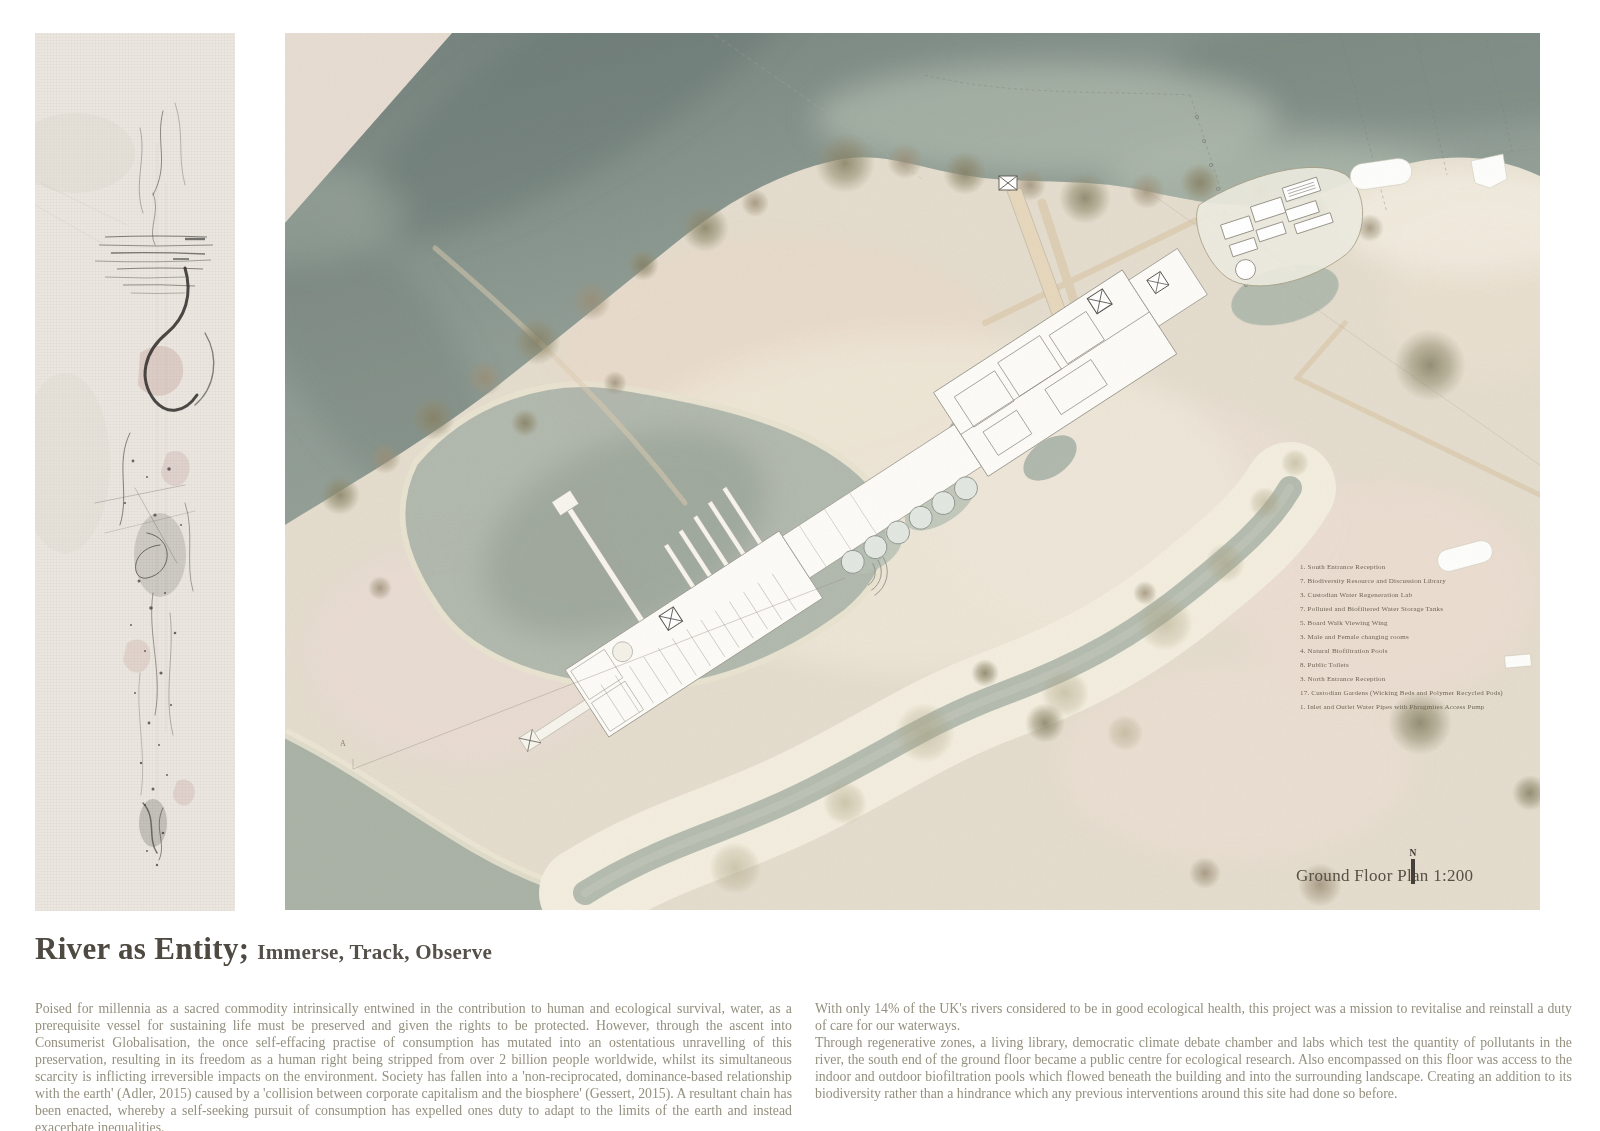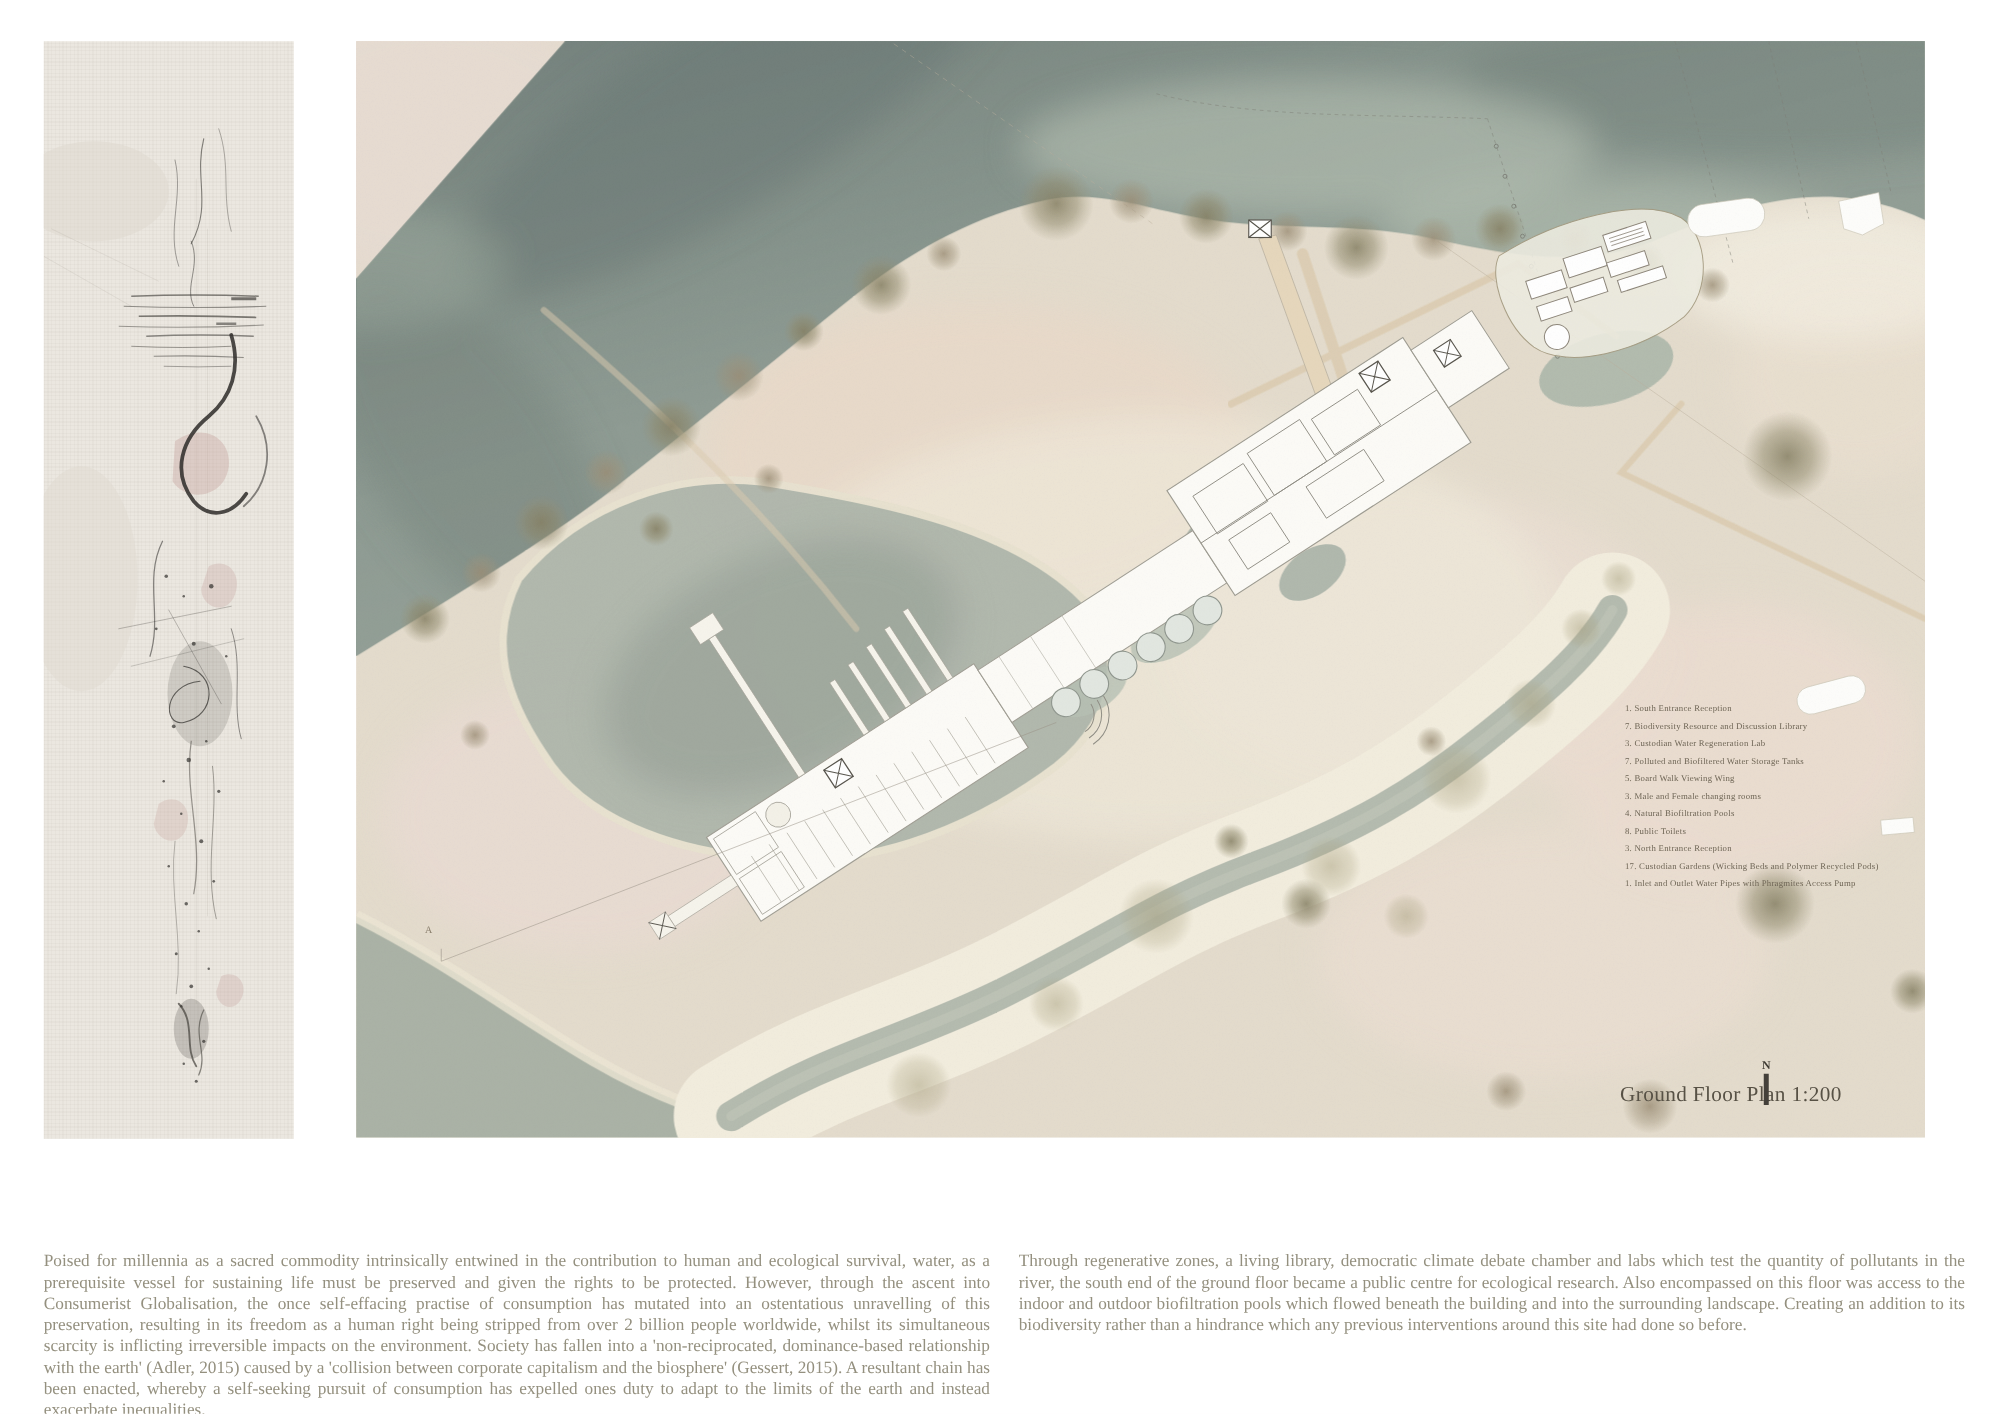--- a/index.html
+++ b/index.html
@@ -399,21 +399,25 @@
       </div>
 
     <div class="plan-label">Ground Floor Plan 1:200</div>
     <div class="north">
       <span class="n-letter">N</span>
       <span class="n-bar"></span>
     </div>
     <div class="section-a">A</div>
   </div>
 
+  <div class="titleblock">
+    <h1><span class="t-main">River as Entity;</span><span class="t-sub">Immerse, Track, Observe</span></h1>
+  </div>
 
   <div class="cols">
     <div class="col left">Poised for millennia as a sacred commodity intrinsically entwined in the contribution to human and ecological survival, water, as a prerequisite vessel for sustaining life must be preserved and given the rights to be protected. However, through the ascent into Consumerist Globalisation, the once self-effacing practise of consumption has mutated into an ostentatious unravelling of this preservation, resulting in its freedom as a human right being stripped from over 2 billion people worldwide, whilst its simultaneous scarcity is inflicting irreversible impacts on the environment. Society has fallen into a 'non-reciprocated, dominance-based relationship with the earth' (Adler, 2015) caused by a 'collision between corporate capitalism and the biosphere' (Gessert, 2015). A resultant chain has been enacted, whereby a self-seeking pursuit of consumption has expelled ones duty to adapt to the limits of the earth and instead exacerbate inequalities.</div>
     <div class="col right">
+      <div>With only 14% of the UK's rivers considered to be in good ecological health, this project was a mission to revitalise and reinstall a duty of care for our waterways.</div>
       <div>Through regenerative zones, a living library, democratic climate debate chamber and labs which test the quantity of pollutants in the river, the south end of the ground floor became a public centre for ecological research. Also encompassed on this floor was access to the indoor and outdoor biofiltration pools which flowed beneath the building and into the surrounding landscape. Creating an addition to its biodiversity rather than a hindrance which any previous interventions around this site had done so before.</div>
     </div>
   </div>
 
 </div>
 
 </body></html>

